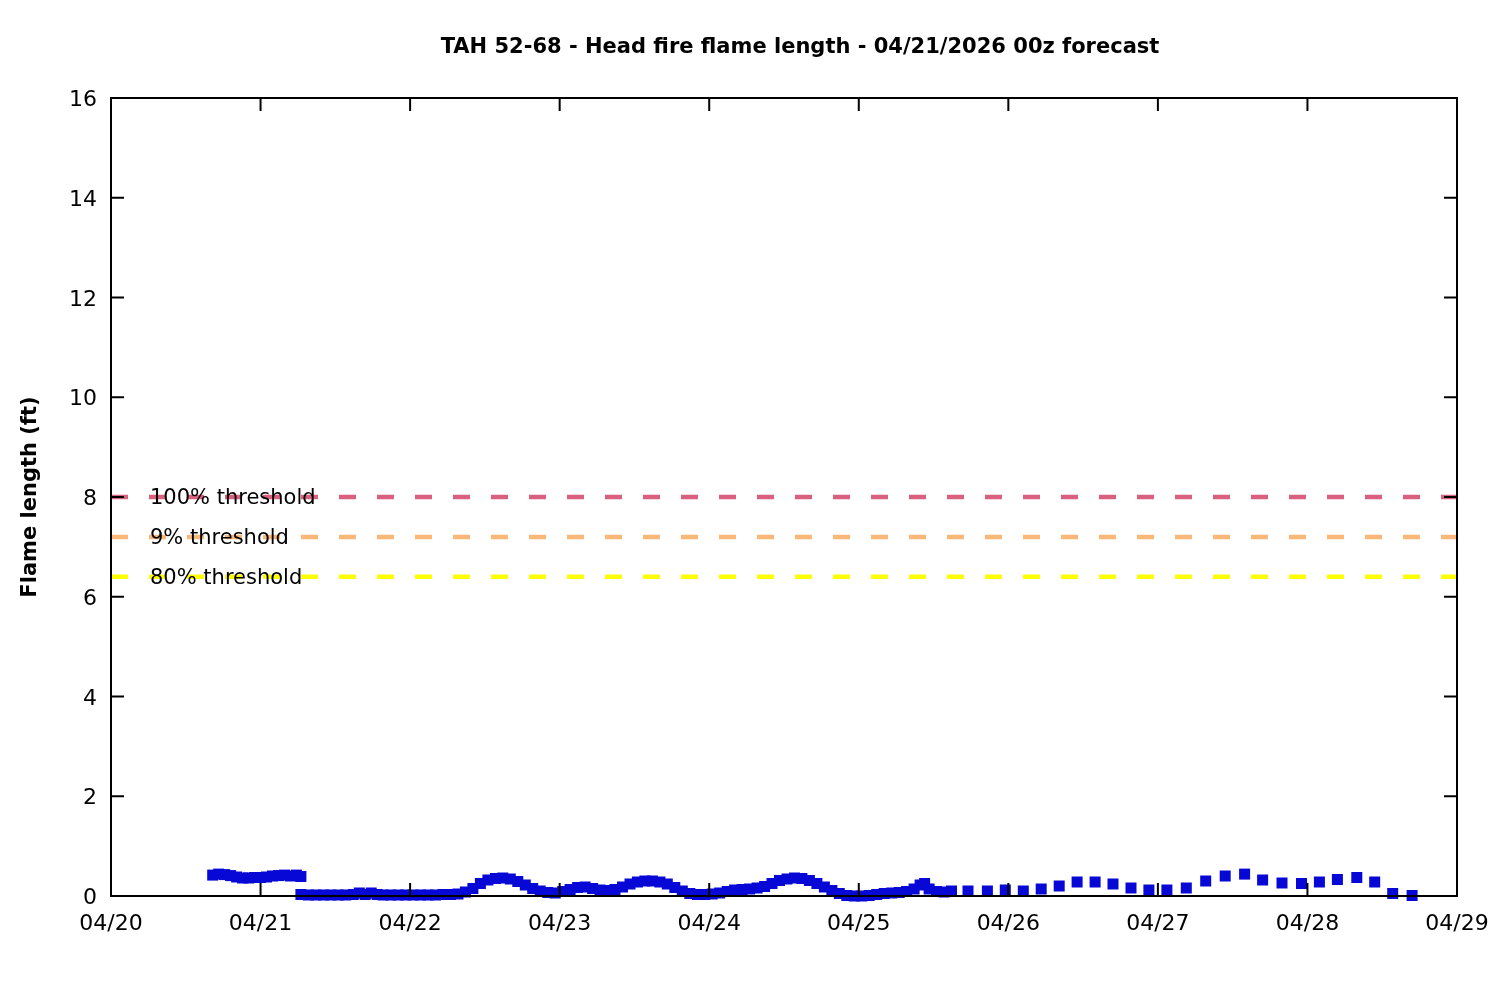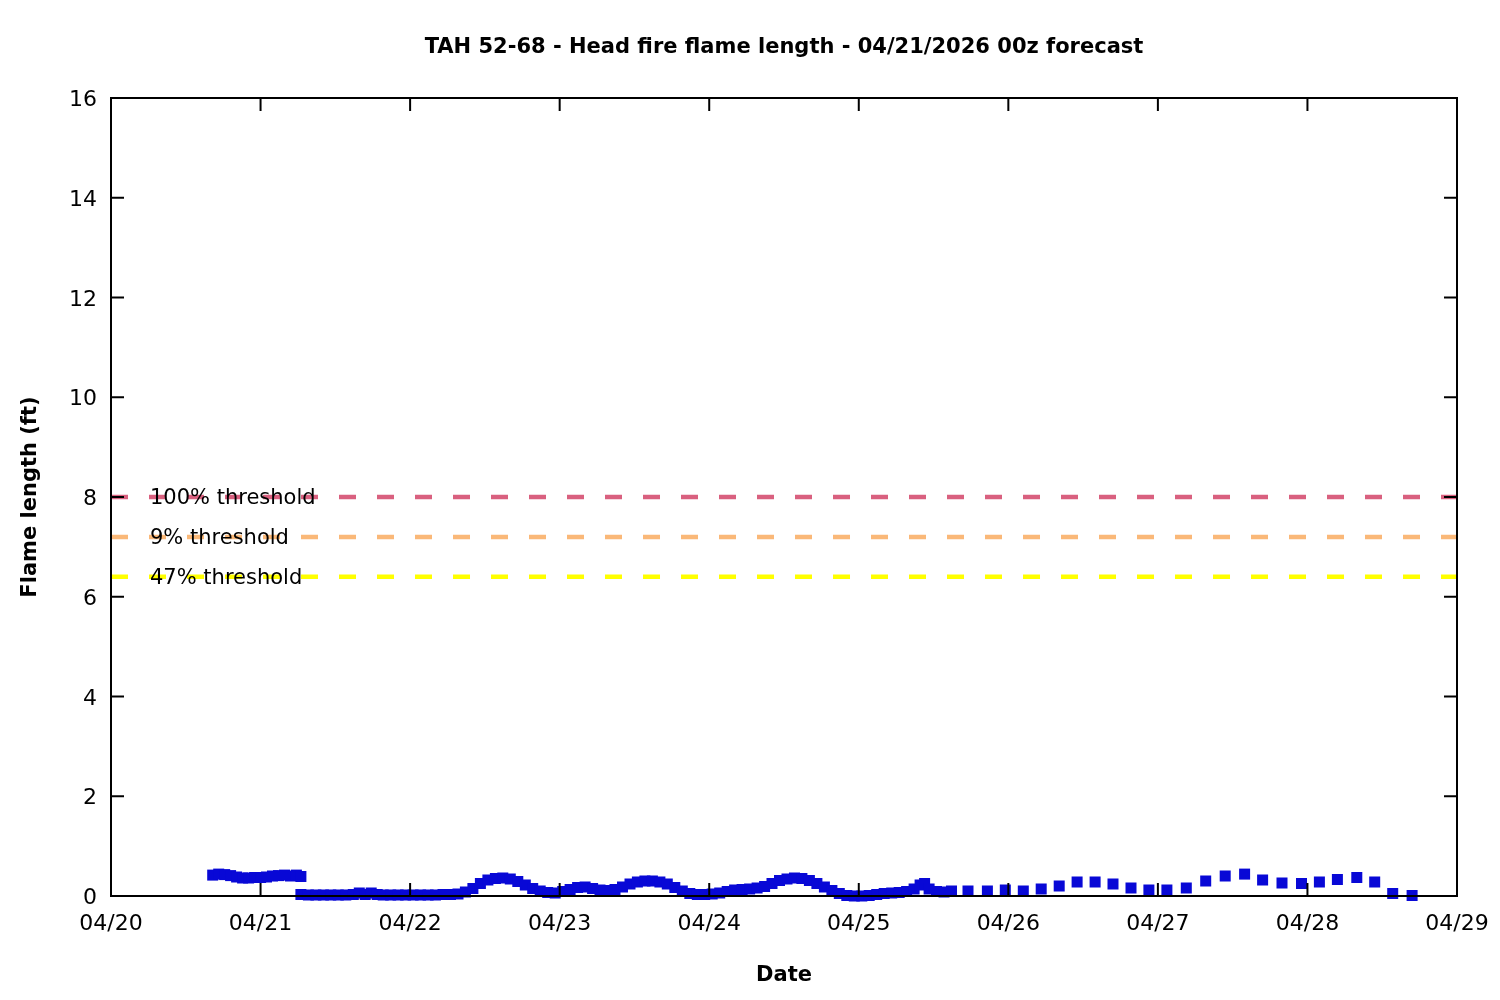--- a/index.html
+++ b/index.html
@@ -1,21 +1,21 @@
 <!DOCTYPE html>
 <html><head>
 <meta charset="utf-8">
 <style>
   html,body{margin:0;padding:0;background:#fff;}
   .canvas{
     position:relative;width:1500px;height:1000px;background:#fff;overflow:hidden;
     font-family:"DejaVu Sans","Liberation Sans",sans-serif;color:#000;
   }
   .title{
-    position:absolute;left:111px;top:34px;width:1346px;text-align:center;
+    position:absolute;left:127px;top:34px;width:1346px;text-align:center;
     font-size:21px;font-weight:bold;letter-spacing:0px;
   }
   .xlab{
     position:absolute;left:111px;top:962px;width:1346px;text-align:center;
     font-size:21px;font-weight:bold;
   }
   .ylab{
     position:absolute;left:-119px;top:483px;width:300px;height:28px;text-align:center;
     font-size:21px;font-weight:bold;transform:rotate(-90deg);
   }
@@ -233,15 +233,14 @@
           <text x="97" y="604.75" font-size="22" fill="#000" text-anchor="end">6</text>
           <text x="97" y="505" font-size="22" fill="#000" text-anchor="end">8</text>
           <text x="97" y="405.25" font-size="22" fill="#000" text-anchor="end">10</text>
           <text x="97" y="305.5" font-size="22" fill="#000" text-anchor="end">12</text>
           <text x="97" y="205.75" font-size="22" fill="#000" text-anchor="end">14</text>
           <text x="97" y="106" font-size="22" fill="#000" text-anchor="end">16</text>
         </g>
       </svg></div>
   <div class="thr" id="thr0" style="top: 484px;">100% threshold</div>
   <div class="thr" id="thr1" style="top: 523.9px;">9% threshold</div>
-  <div class="thr" id="thr2" style="top: 563.8px;">47% threshold</div>
-  <div class="xlab">Date</div>
+  <div class="thr" id="thr2" style="top: 563.8px;">80% threshold</div>
 </div>
 
 </body></html>

